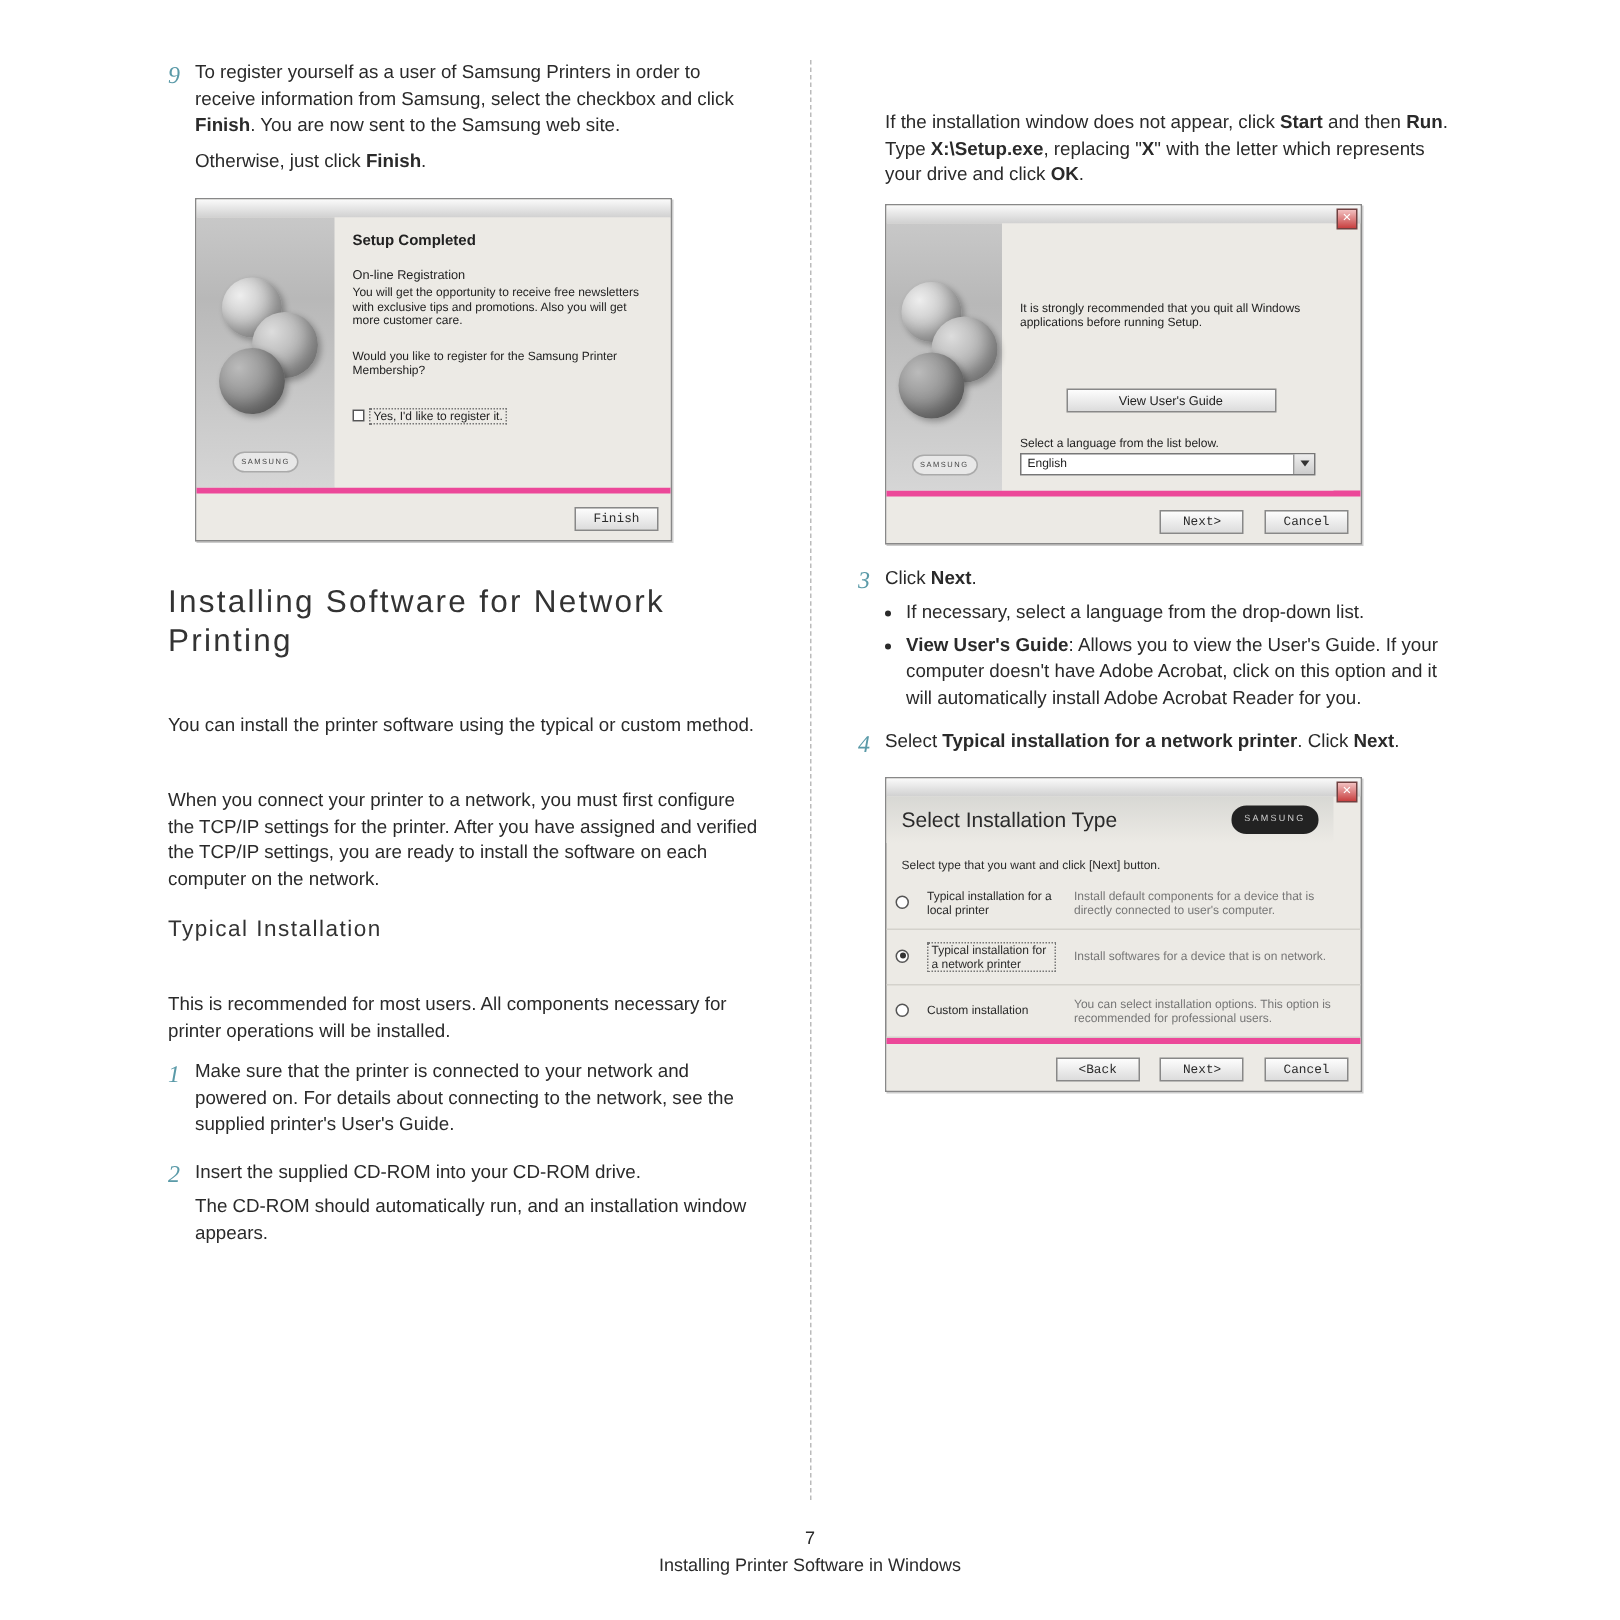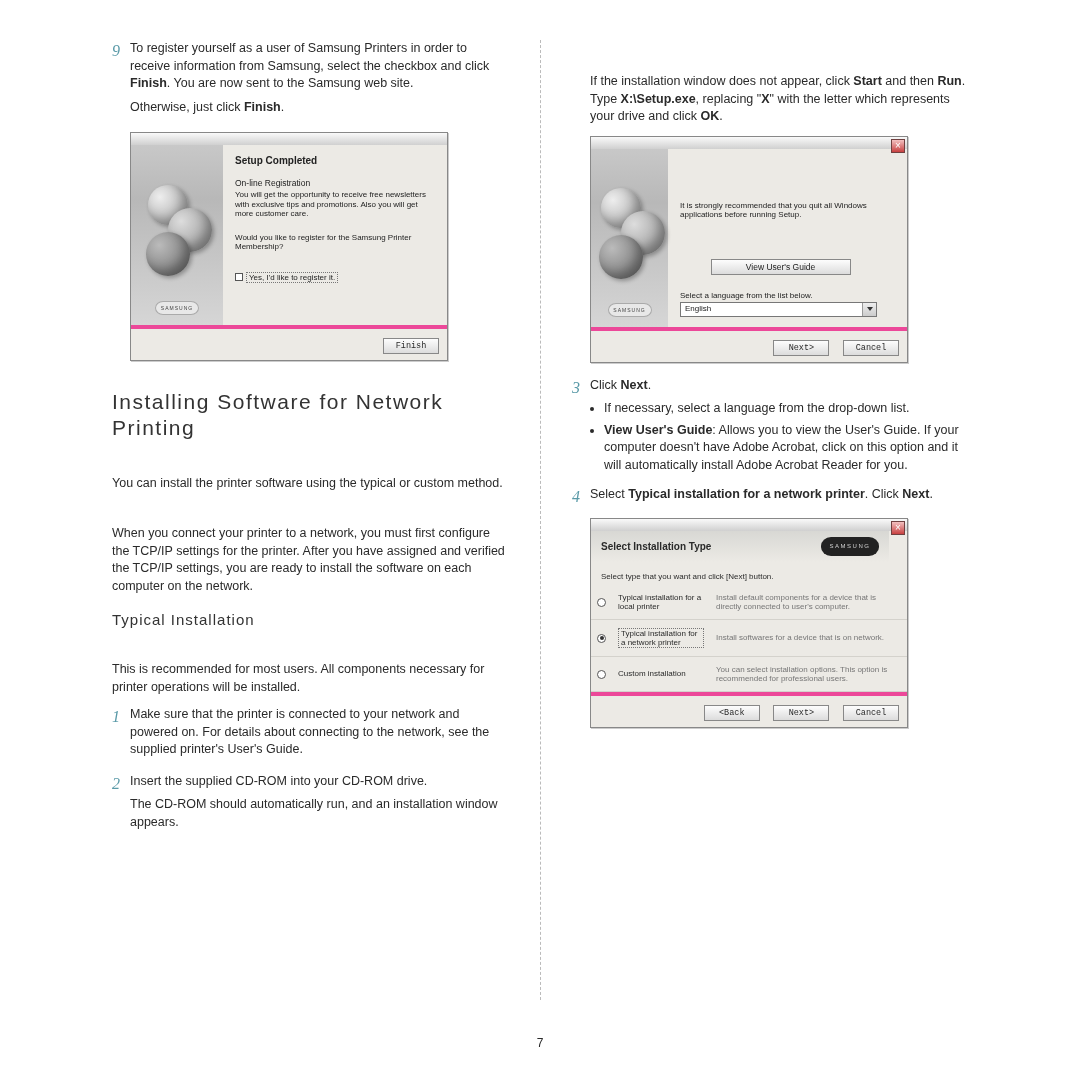--- a/index.html
+++ b/index.html
@@ -188,21 +188,21 @@
     border-right: 3px solid transparent;
     border-top: 4px solid #333;
   }
 
   
   .dlg3 .header-bar {
     background: linear-gradient(#d8d8d4,#eceae5);
     padding: 6px 10px;
     display: flex; justify-content: space-between; align-items: center;
   }
-  .dlg3 .header-bar .ttl { font-size: 10px; font-weight: bold; }
+  .dlg3 .header-bar .ttl { font-size: 14px; font-weight: normal; }
   .dlg3 .header-bar .brand {
     width: 58px; height: 19px;
     border-radius: 10px / 9px;
     background: #222;
     color: #d0d0d0;
     font-size: 6px; letter-spacing: 1.5px;
     display: flex; align-items: center; justify-content: center;
   }
   .dlg3 .prompt { font-size: 8px; padding: 10px 10px 4px 10px; }
   .opt-table { width: 100%; border-collapse: collapse; }
@@ -389,13 +389,14 @@
         <span class="btn">Next&gt;</span>
         <span class="btn">Cancel</span>
       </div>
     </div>
 
   </div>
 </div>
 
 <div class="footer">
   <div>7</div>
+  <div>Installing Printer Software in Windows</div>
 </div>
 
 </body></html>

